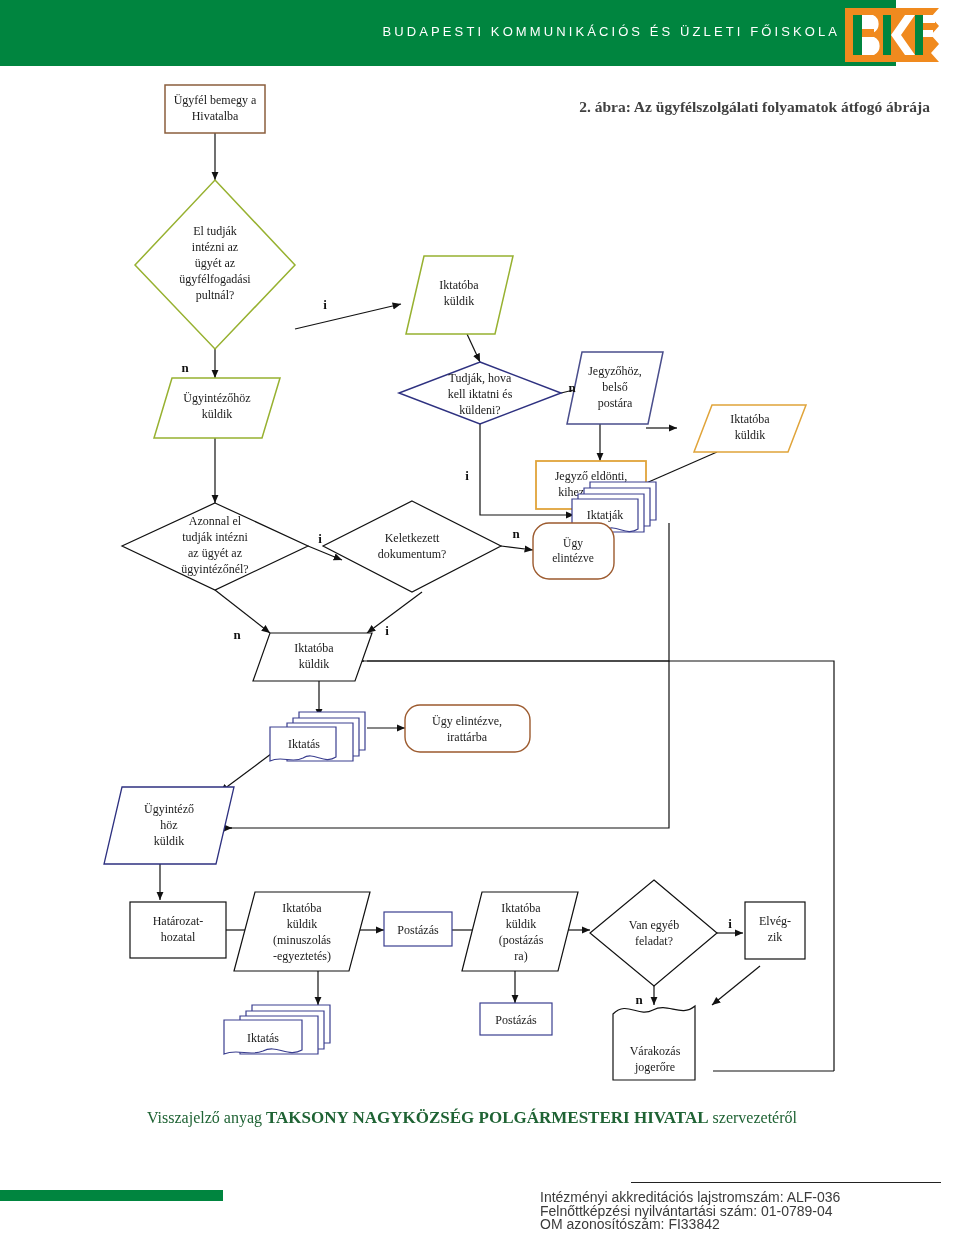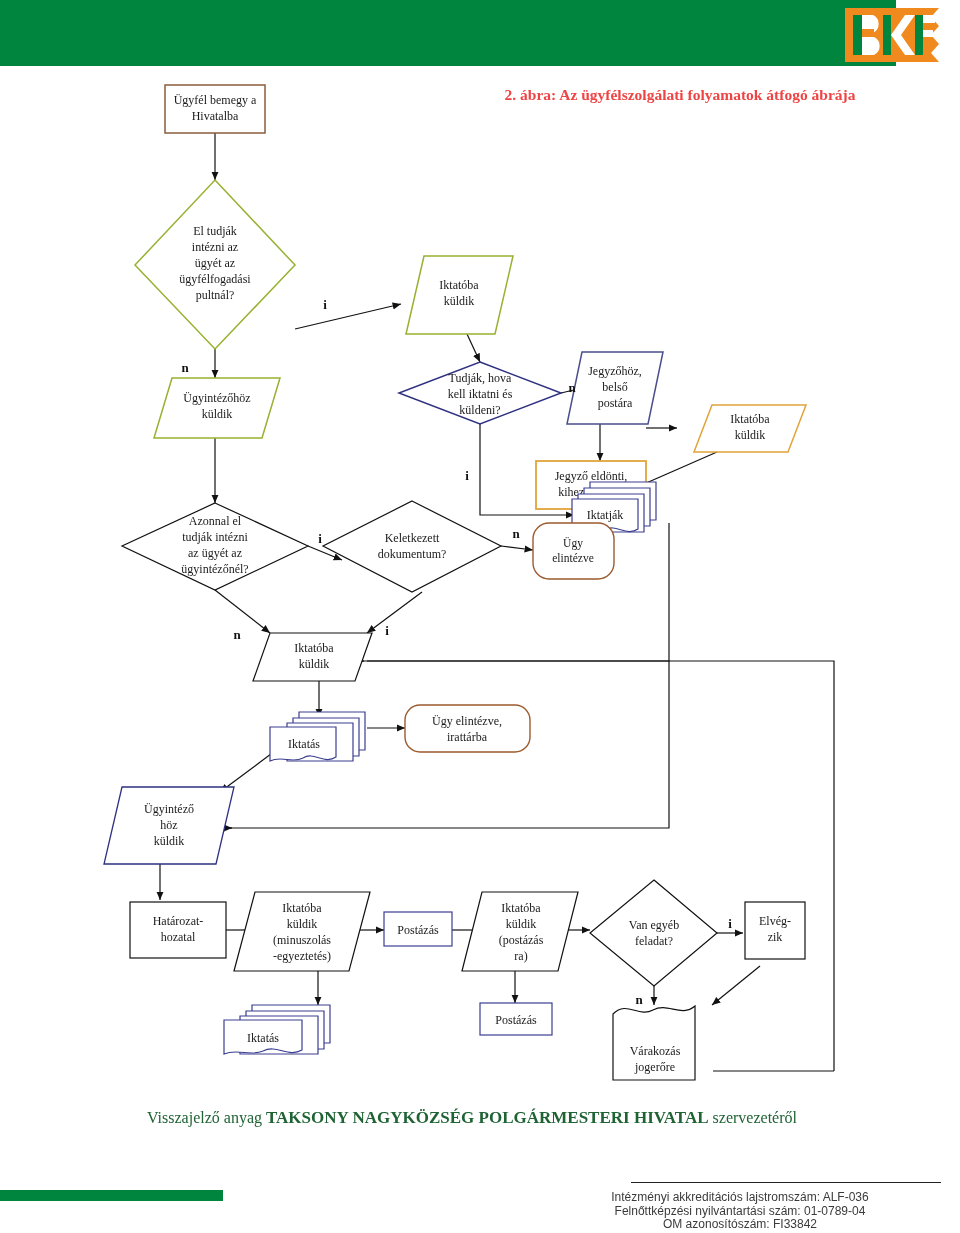--- a/index.html
+++ b/index.html
@@ -47,35 +47,35 @@
     background: #00853F;
   }
   #footer-rule {
     position: absolute; left: 631px; top: 1182px;
     width: 310px; height: 0;
     border-top: 1.6px solid #222;
   }
   #accred {
     position: absolute; left: 540px; top: 1191px;
     width: 400px;
-    text-align: center;
+    text-align: left;
     font-family: "Liberation Sans", sans-serif;
-    font-size: 12px;
+    font-size: 14px;
     color: #3b3b3b;
     line-height: 13.5px;
   }
 
   
   #figure-title {
-    position: absolute; left: 430px; top: 86px;
+    position: absolute; left: 430px; top: 98px;
     width: 500px;
     font-size: 15.5px;
     font-weight: bold;
-    color: #ef4444;
-    text-align: center;
+    color: #404040;
+    text-align: right;
   }
 
   
   #closing {
     position: absolute; left: 112px; top: 1106px;
     width: 720px;
     text-align: center;
     color: #1F6334;
     font-size: 16px;
     line-height: 24px;
@@ -107,20 +107,21 @@
     fill: #111;
     text-anchor: middle;
   }
   .conn { fill:none; stroke:#111; stroke-width:1.2px; }
 </style>
 </head>
 <body>
 
 <div id="header-band">
   <div id="header-band-inner"></div>
+  <div id="header-title">BUDAPESTI KOMMUNIKÁCIÓS ÉS ÜZLETI FŐISKOLA</div>
 </div>
 <div id="logo">
   <svg width="94" height="58" viewBox="0 0 94 58" xmlns="http://www.w3.org/2000/svg">
     <polygon points="0,0 94,0 86,9 94,18 86,27 94,36 86,45 94,54 0,54" fill="#F08A1E"></polygon>
 
     <rect x="8" y="7" width="9" height="40" fill="#00853F"></rect>
     <path d="M17 7 h11 a10 10 0 0 1 0 18 h-11 z M17 29 h12 a10 10 0 0 1 0 18 h-12 z" fill="#FFFFFF"></path>
     <rect x="17" y="21" width="12" height="6" fill="#F08A1E"></rect>
 
     <rect x="38" y="7" width="8" height="40" fill="#00853F"></rect>

